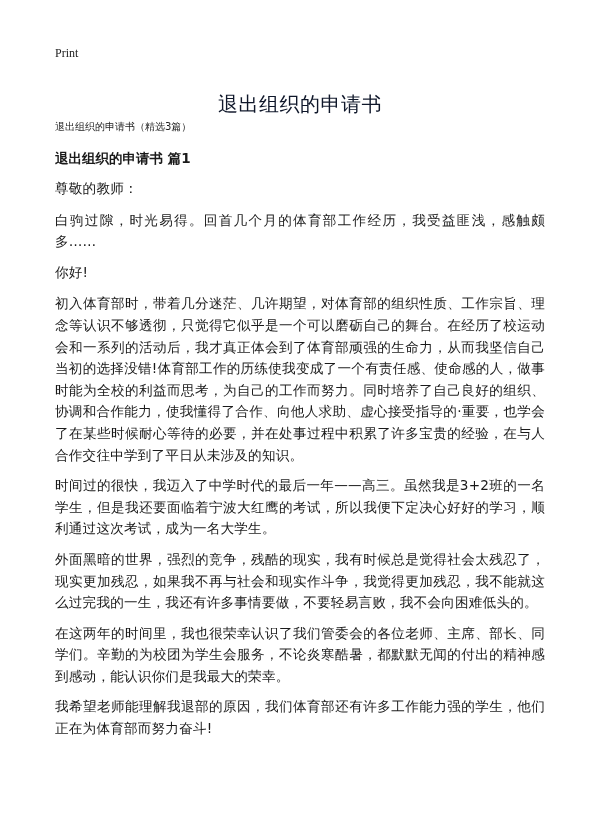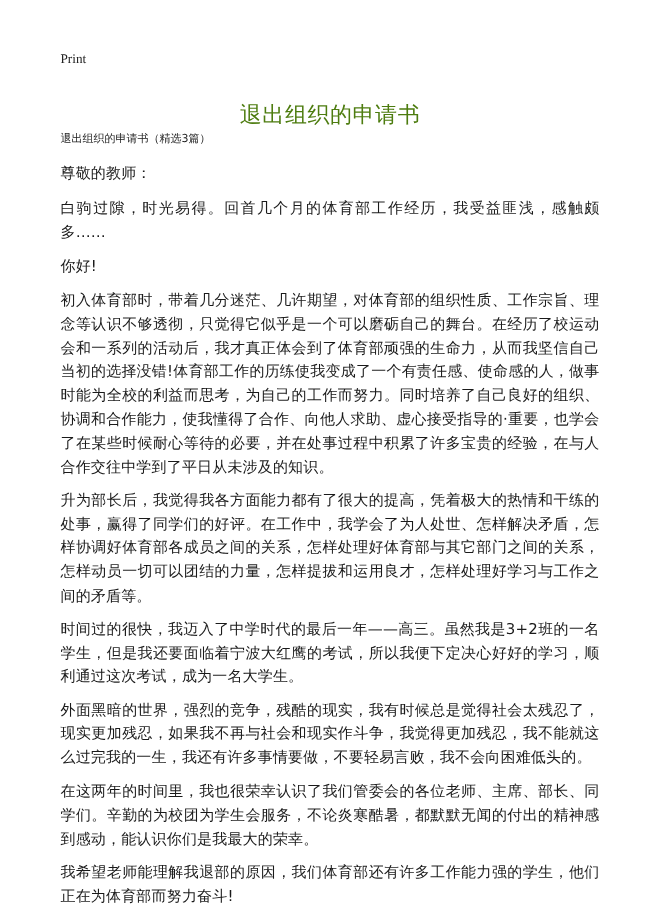--- a/index.html
+++ b/index.html
@@ -9,21 +9,21 @@
       color: #1a1a1a;
     }
     .page { position: relative; width: 600px; height: 788px; }
     .print-label {
       position: absolute; left: 55px; top: 46px;
       font-family: "Liberation Serif", "DejaVu Serif", serif;
       font-size: 12px; color: #222;
     }
     .doc-title {
       position: absolute; left: 0; right: 0; top: 78px;
-      text-align: center; font-size: 20px; font-weight: normal; color: #4d7c0f;
+      text-align: center; font-size: 20px; font-weight: normal; color: #0f172a;
       letter-spacing: 0.5px;
     }
     .content {
       position: absolute; left: 55px; top: 117px; width: 490px;
     }
     .subtitle { font-size: 10px; line-height: 20px; margin: 0 0 11px 0; }
     .section-heading { font-size: 13.5px; font-weight: bold; line-height: 20px; margin: 0 0 10px 0; }
     .para {
       font-size: 13.6px; line-height: 21.6px; margin: 0 0 9px 0;
       text-align: justify; letter-spacing: 0.2px;
@@ -32,23 +32,23 @@
   </style>
 </head>
 <body>
 
 <div class="page">
   <div class="print-label">Print</div>
   <h1 class="doc-title">退出组织的申请书</h1>
 
   <div class="content">
     <p class="subtitle">退出组织的申请书（精选3篇）</p>
+    <p class="section-heading">退出组织的申请书 篇1</p>
     <p class="para short">尊敬的教师：</p>
     <p class="para">白驹过隙，时光易得。回首几个月的体育部工作经历，我受益匪浅，感触颇多……</p>
     <p class="para short">你好!</p>
     <p class="para">初入体育部时，带着几分迷茫、几许期望，对体育部的组织性质、工作宗旨、理念等认识不够透彻，只觉得它似乎是一个可以磨砺自己的舞台。在经历了校运动会和一系列的活动后，我才真正体会到了体育部顽强的生命力，从而我坚信自己当初的选择没错!体育部工作的历练使我变成了一个有责任感、使命感的人，做事时能为全校的利益而思考，为自己的工作而努力。同时培养了自己良好的组织、协调和合作能力，使我懂得了合作、向他人求助、虚心接受指导的·重要，也学会了在某些时候耐心等待的必要，并在处事过程中积累了许多宝贵的经验，在与人合作交往中学到了平日从未涉及的知识。</p>
-    <p class="para">升为部长后，我觉得我各方面能力都有了很大的提高，凭着极大的热情和干练的处事，赢得了同学们的好评。在工作中，我学会了为人处世、怎样解决矛盾，怎样协调好体育部各成员之间的关系，怎样处理好体育部与其它部门之间的关系，怎样动员一切可以团结的力量，怎样提拔和运用良才，怎样处理好学习与工作之间的矛盾等。</p>
     <p class="para">时间过的很快，我迈入了中学时代的最后一年——高三。虽然我是3+2班的一名学生，但是我还要面临着宁波大红鹰的考试，所以我便下定决心好好的学习，顺利通过这次考试，成为一名大学生。</p>
     <p class="para">外面黑暗的世界，强烈的竞争，残酷的现实，我有时候总是觉得社会太残忍了，现实更加残忍，如果我不再与社会和现实作斗争，我觉得更加残忍，我不能就这么过完我的一生，我还有许多事情要做，不要轻易言败，我不会向困难低头的。</p>
     <p class="para">在这两年的时间里，我也很荣幸认识了我们管委会的各位老师、主席、部长、同学们。辛勤的为校团为学生会服务，不论炎寒酷暑，都默默无闻的付出的精神感到感动，能认识你们是我最大的荣幸。</p>
     <p class="para">我希望老师能理解我退部的原因，我们体育部还有许多工作能力强的学生，他们正在为体育部而努力奋斗!</p>
   </div>
 </div>
 
 </body></html>

